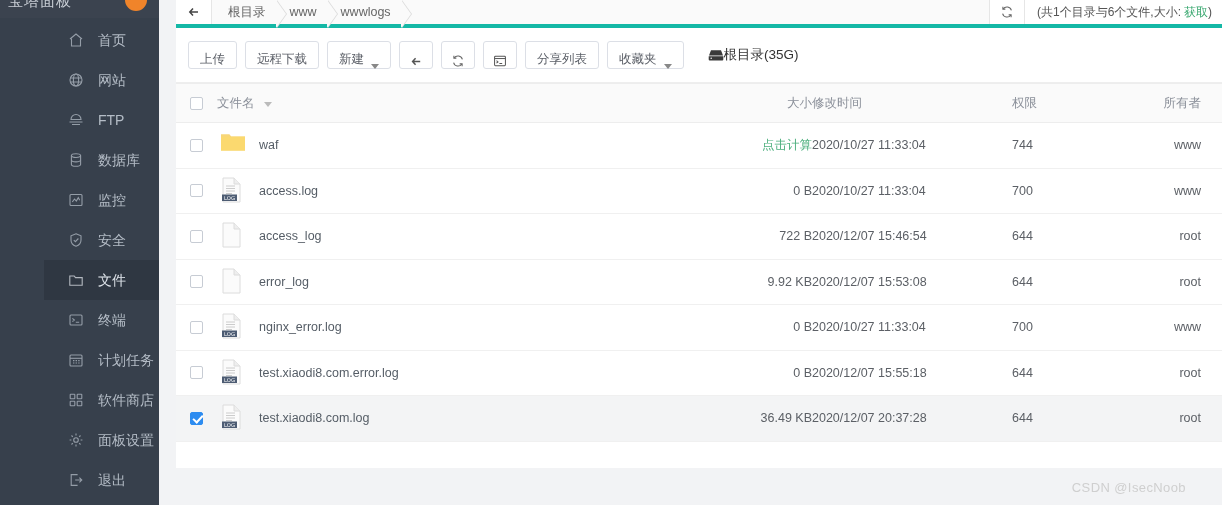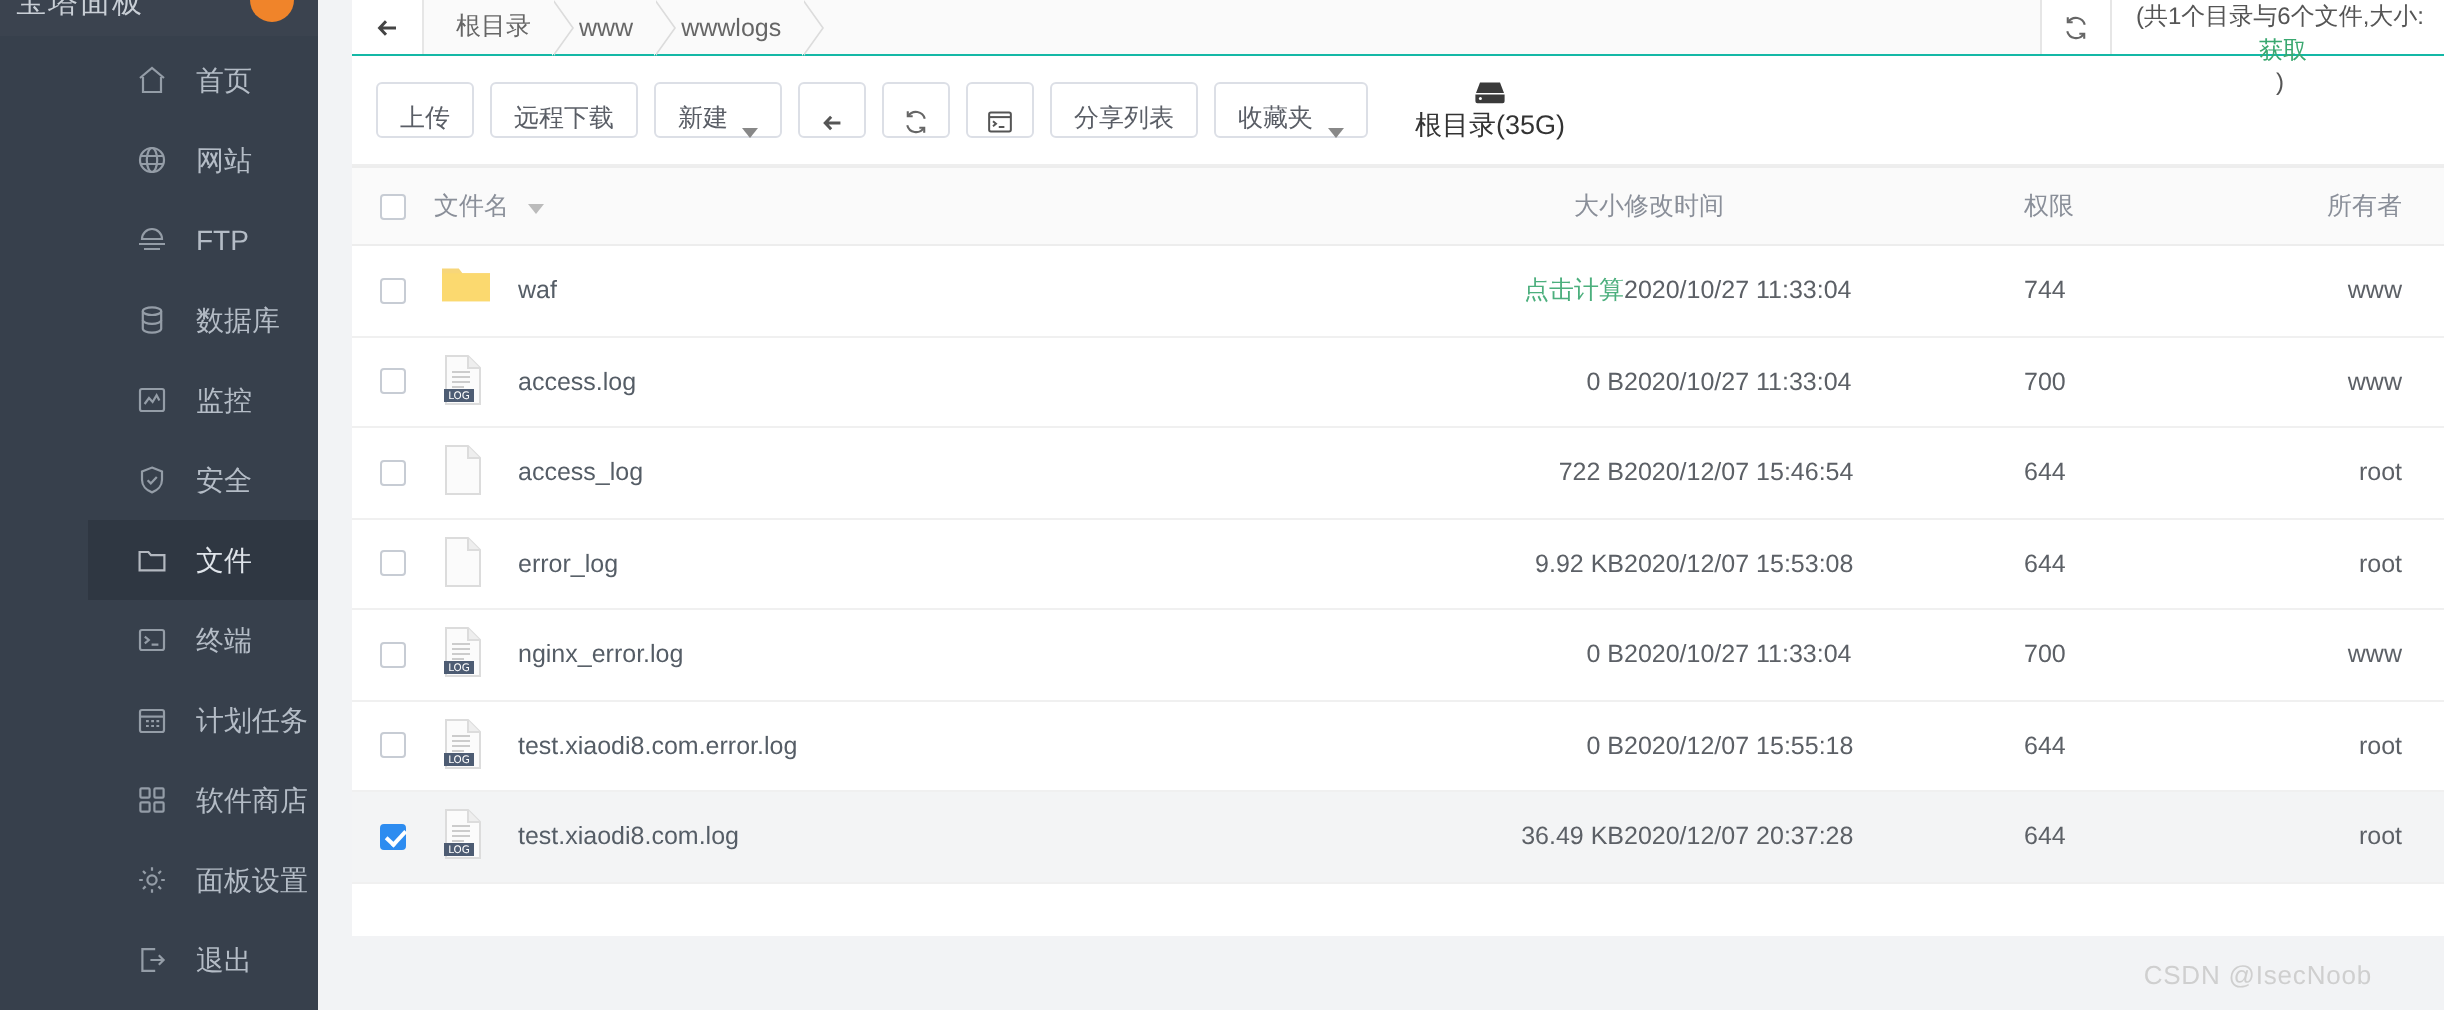--- a/index.html
+++ b/index.html
@@ -52,21 +52,21 @@
     flex:1; height:505px;
     position:relative;
     background:#f2f3f5;
     display:flex; flex-direction:column;
   }
   .gap-left { width:17px; flex:0 0 17px; background:#f2f3f5; }
 
   
   .crumb-bar {
     height:28px; background:#c2410c;
-    border-bottom:1px solid #14b8a6;
+    border-bottom:4px solid #14b8a6;
     display:flex; align-items:stretch;
     position:relative;
   }
   .crumb-back {
     width:36px; border-right:1px solid #e6e6e6;
     display:flex; align-items:center; justify-content:center;
     color:#555; font-size:14px; cursor:pointer;
     background:#fff;
   }
   .crumbs { display:flex; align-items:stretch; }
@@ -95,21 +95,21 @@
     z-index:1;
   }
   .crumb-spacer { flex:1; background:#fafafa; }
   .crumb-refresh {
     width:36px; border-left:1px solid #e6e6e6; border-right:1px solid #e6e6e6;
     display:flex; align-items:center; justify-content:center;
     background:#fff; cursor:pointer; color:#666;
   }
   .crumb-stat {
     display:flex; align-items:center; padding:0 10px 0 12px;
-    font-size:12px; color:#555; background:#fff; white-space:nowrap;flex-direction:column;
+    font-size:12px; color:#555; background:#fff; white-space:nowrap;
   }
   .crumb-stat .link { color:#3aa870; cursor:pointer; margin-left:3px; }
 
   
   .toolbar {
     height:55px; background:#fff;
     display:flex; align-items:center;
     padding-left:12px; gap:8px;
     border-bottom:1px solid #eee;
   }
@@ -123,21 +123,21 @@
     font-family:inherit;
   }
   .btn.icon-only { padding:0 8px; }
   .btn .caret {
     display:inline-block; width:0;height:0;
     border-left:4px solid transparent; border-right:4px solid transparent;
     border-top:5px solid #888; margin-left:3px; position:relative; top:1px;
   }
   .disk {
     display:flex; align-items:center; gap:0;
-    margin-left:16px; font-size:13.5px; color:#333;flex-direction:column;
+    margin-left:16px; font-size:13.5px; color:#333;
   }
 
   
   .card {
     background:#000000;
     margin:0;
     flex:1;
     display:flex; flex-direction:column;
     overflow:hidden;
   }

